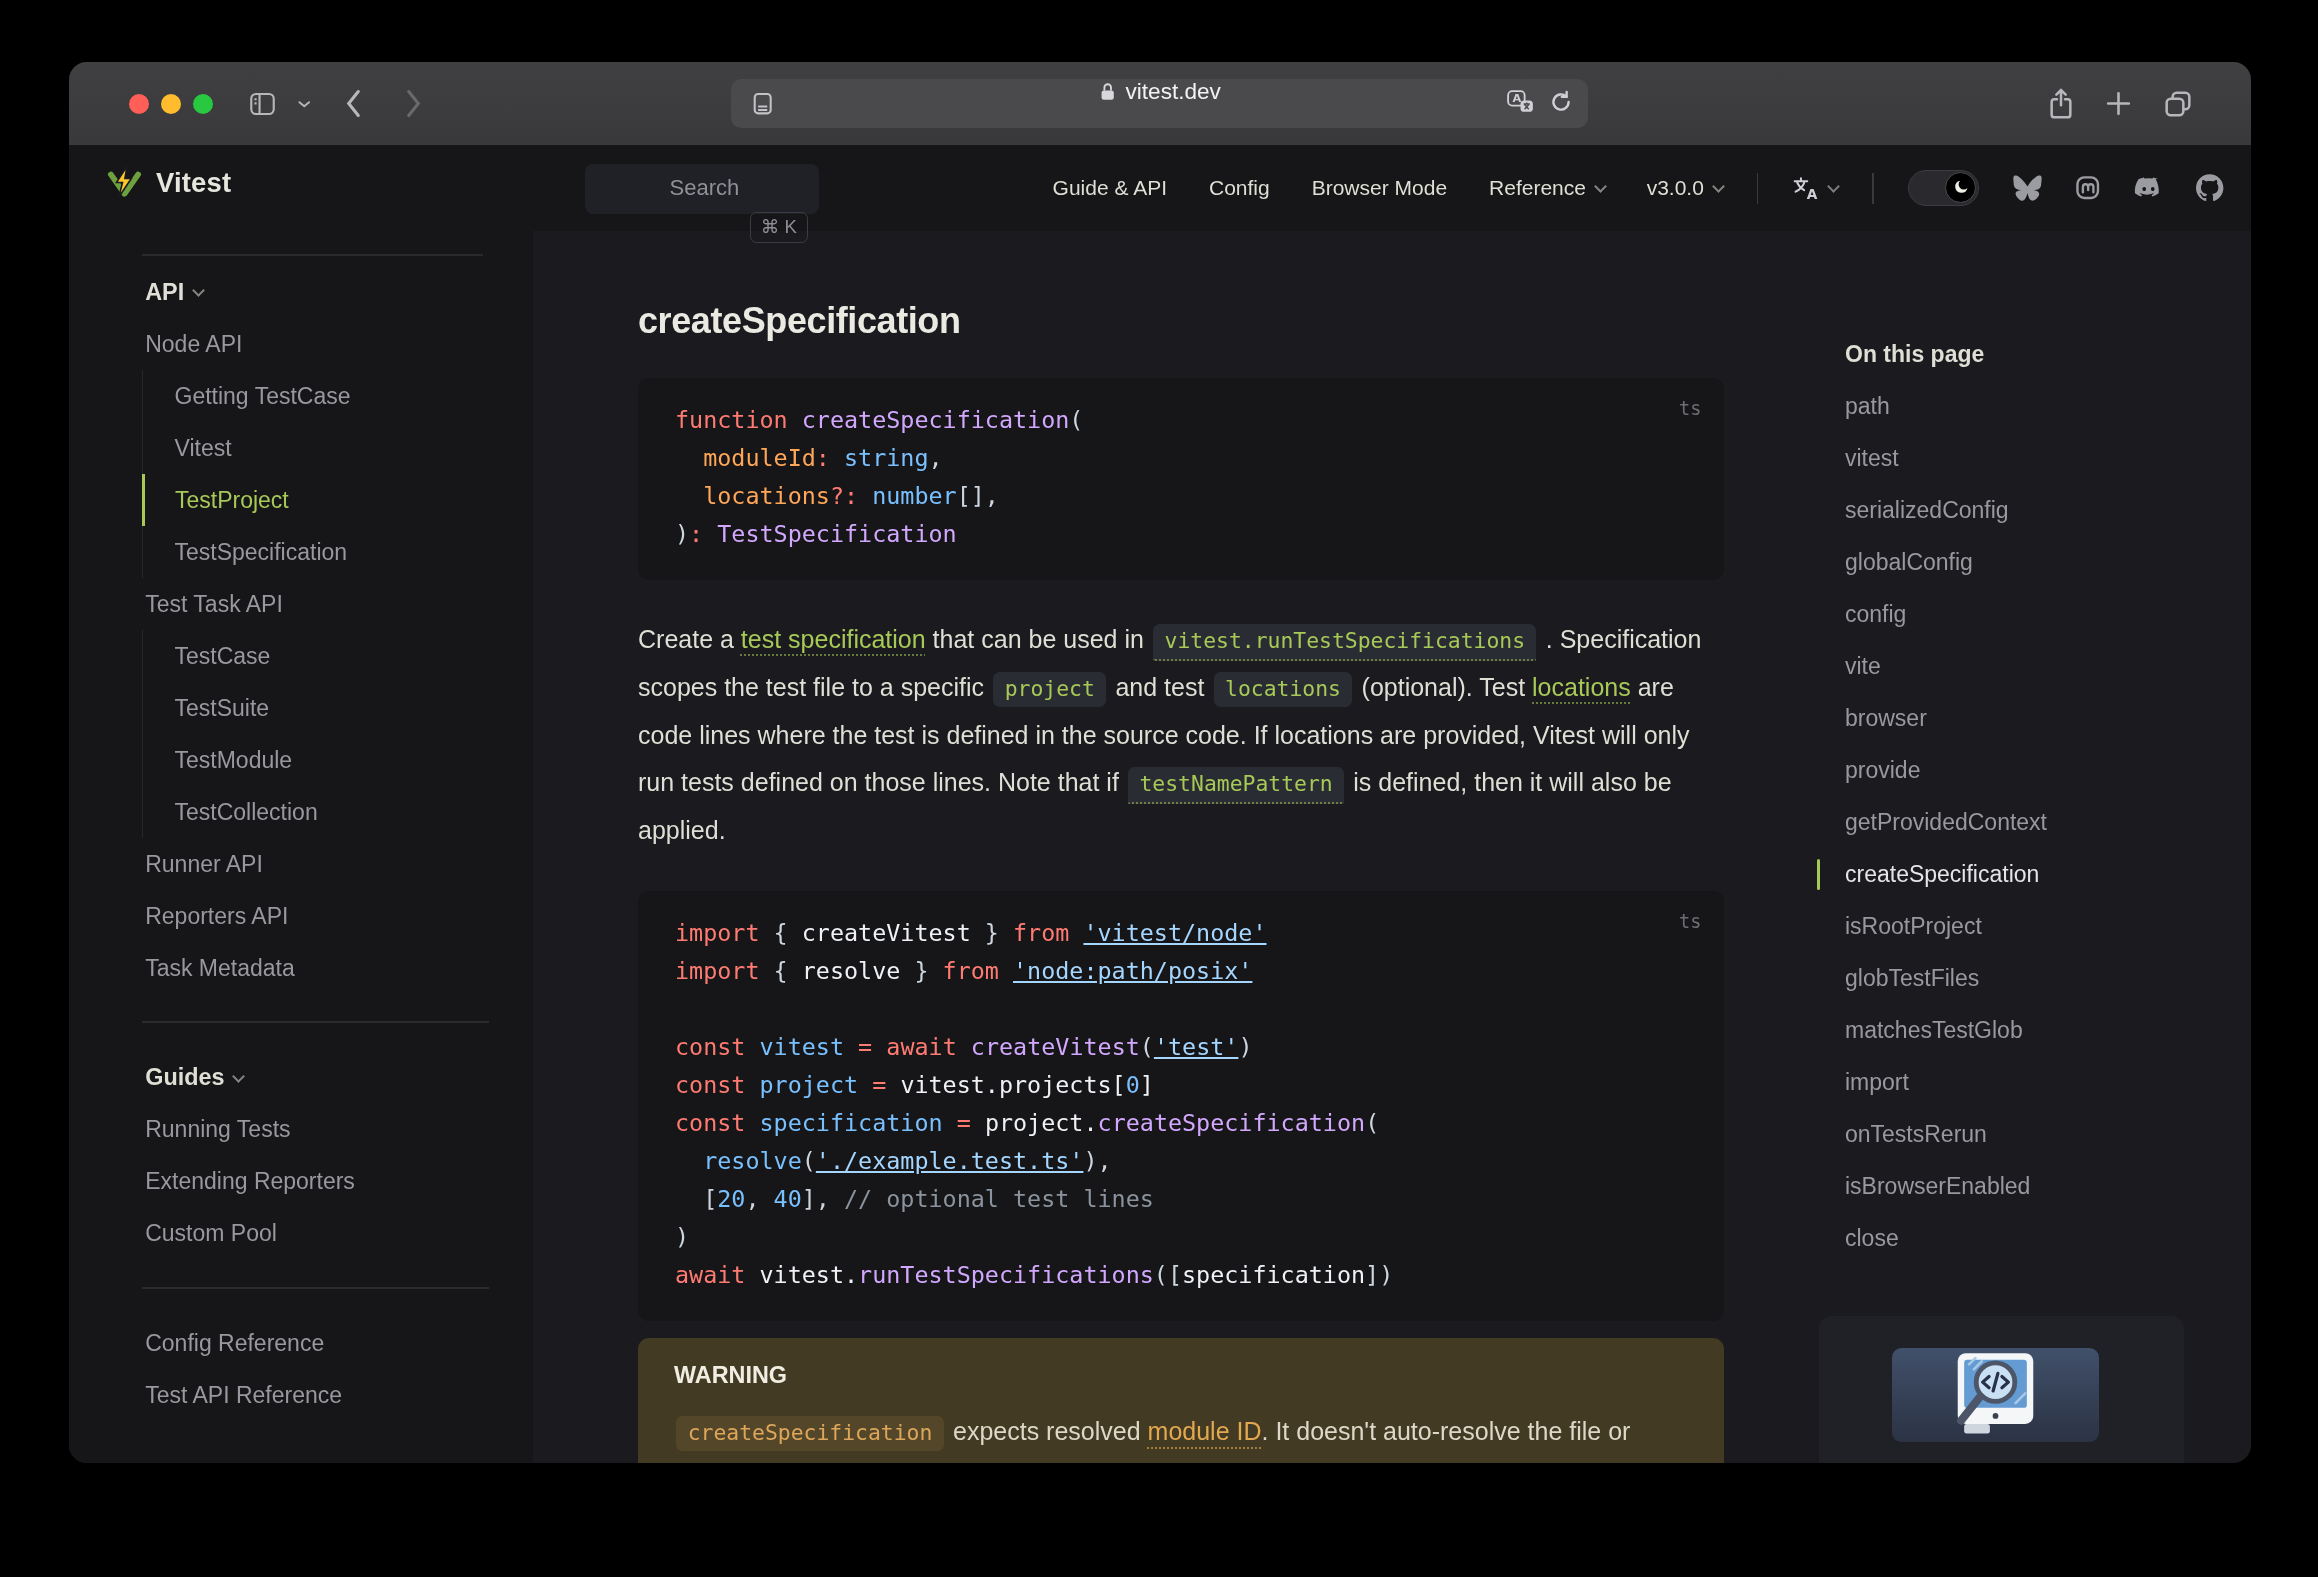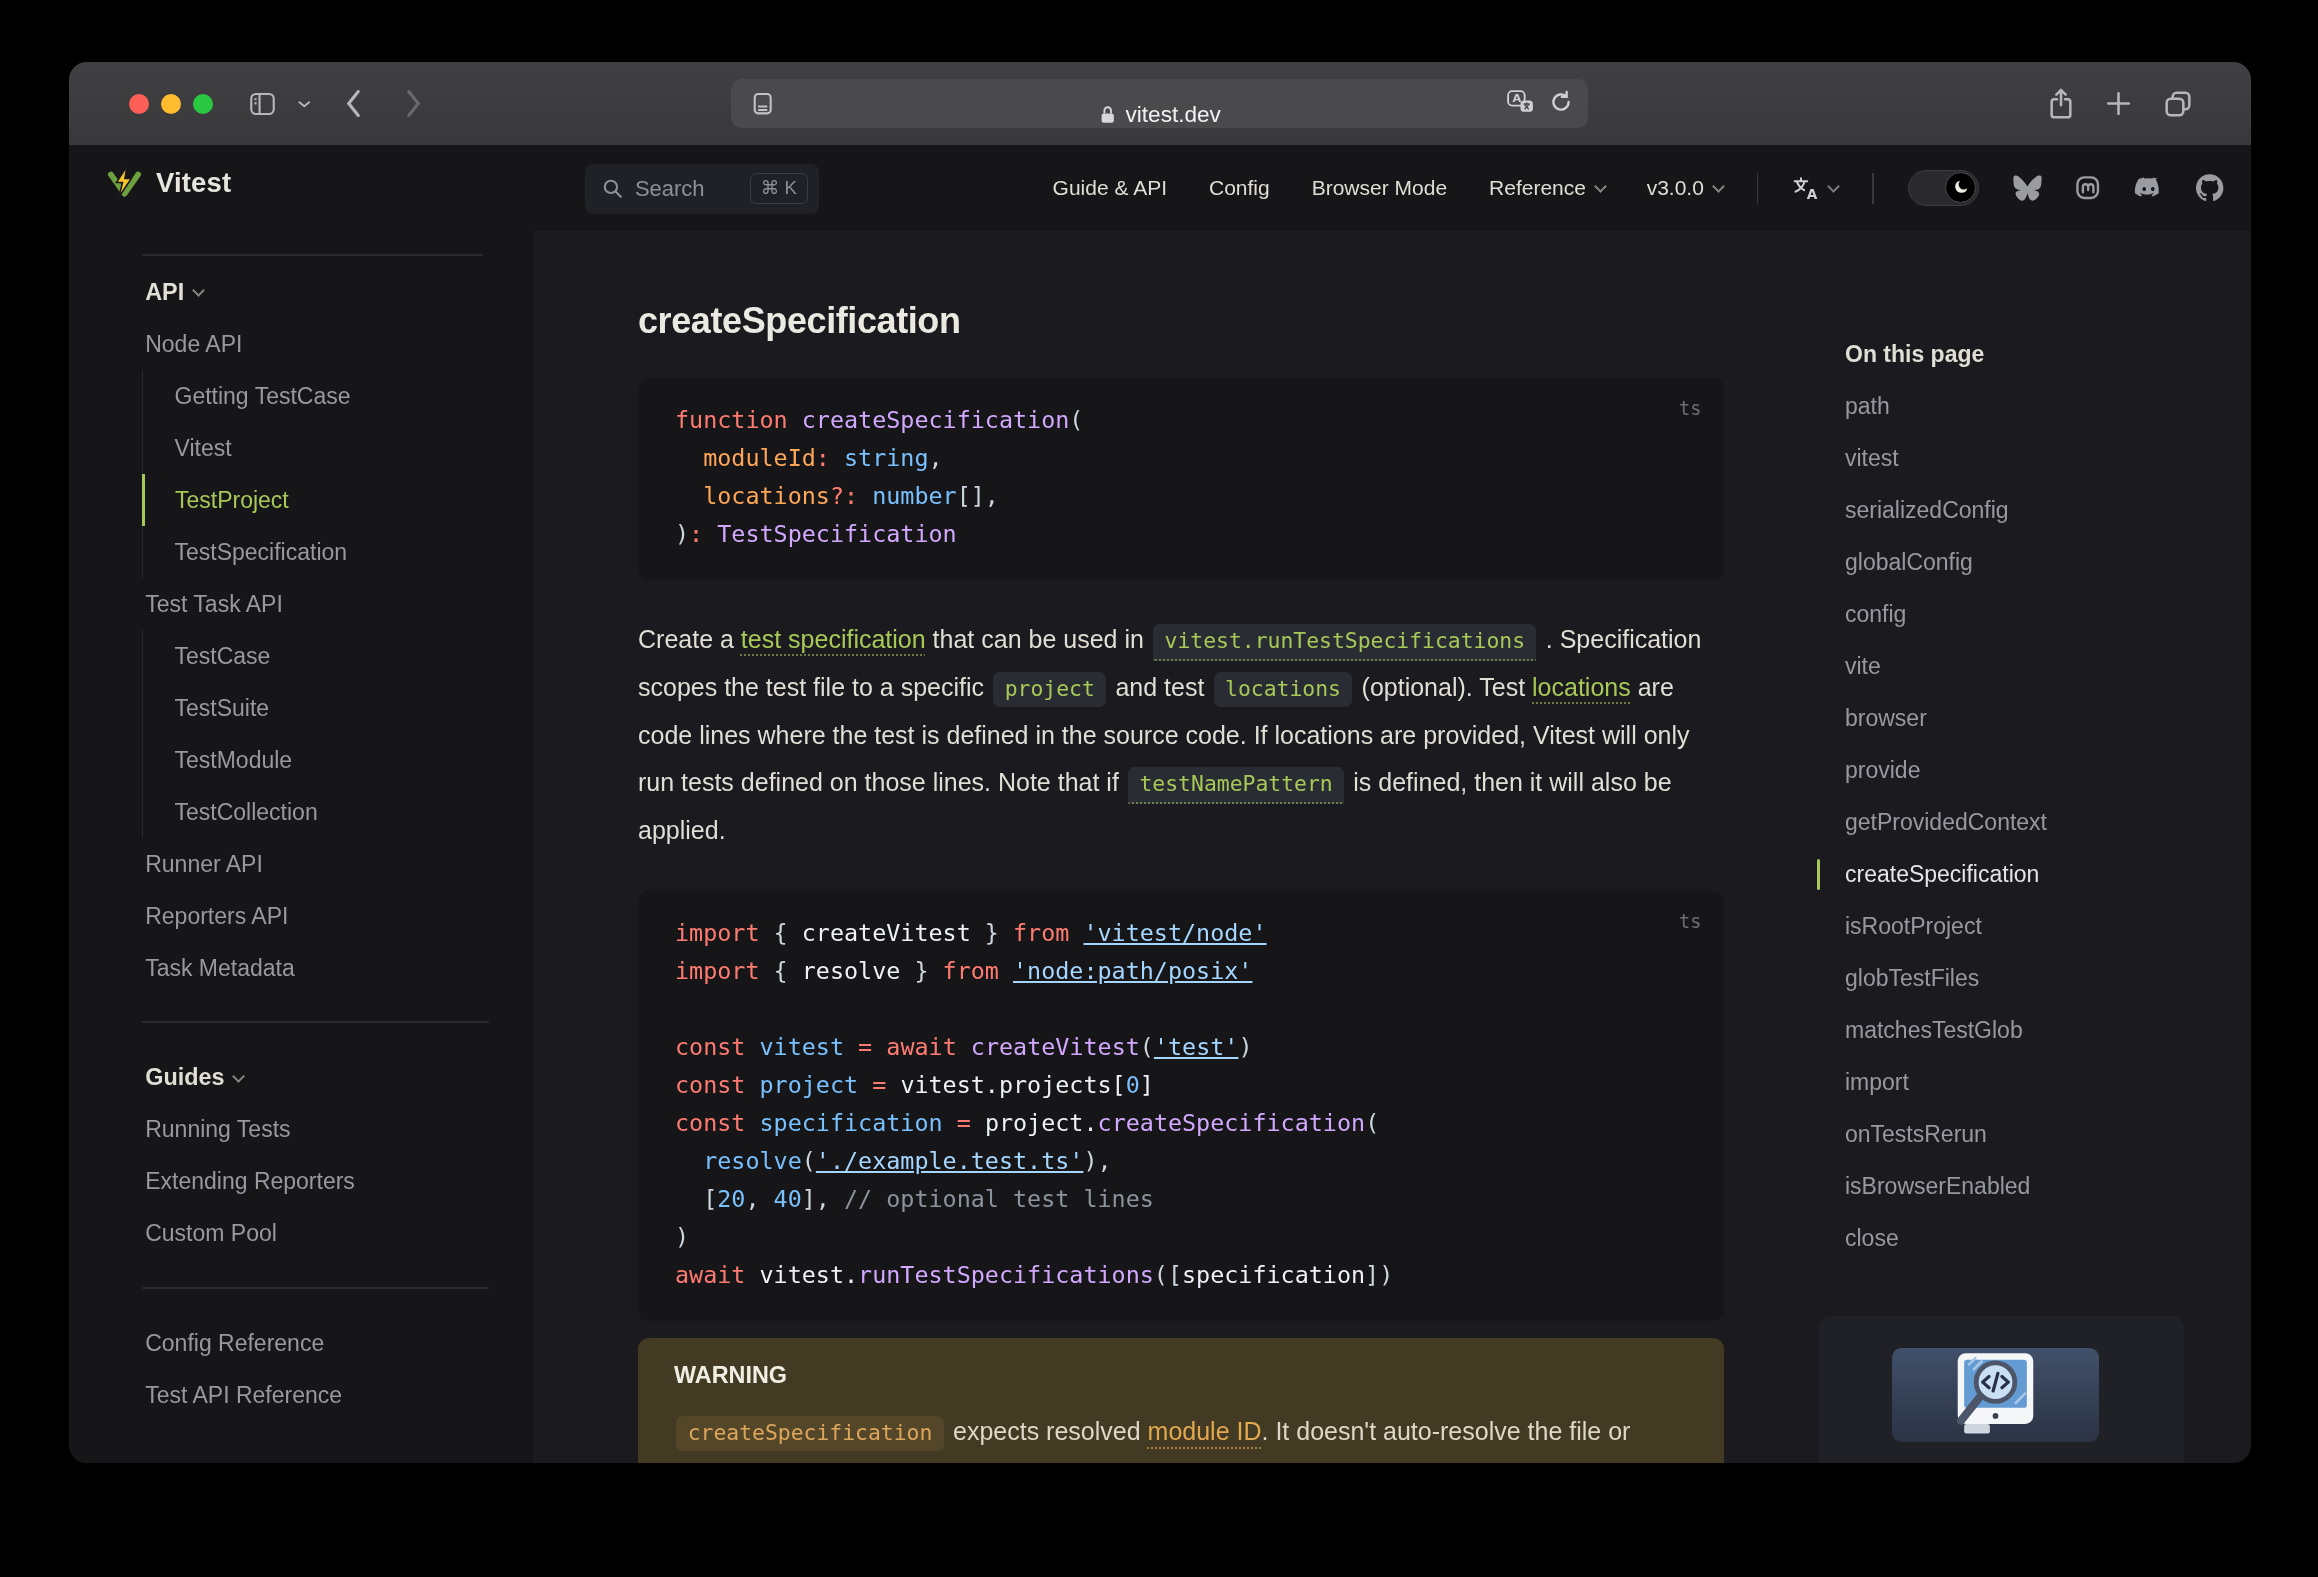--- a/index.html
+++ b/index.html
@@ -24,21 +24,21 @@
   }
   .tl { position:absolute; top:31.5px; width:20px; height:20px; border-radius:50%; }
   .tl.r { left:60px;  background:#ff5f57; }
   .tl.y { left:92px; background:#febc2e; }
   .tl.g { left:124px; background:#28c840; }
   .cicon { position:absolute; top:0; height:83px; display:flex; align-items:center; justify-content:center; color:#b6b6bb; }
   .cicon svg { display:block; }
   .cicon.dim { color:#68686d; }
   .urlbar {
     position:absolute; left:662px; top:17px; width:857px; height:49px;
-    background:#4a4a4d; border-radius:10.5px; display:flex; align-items:flex-end; color:#efefef;
+    background:#4a4a4d; border-radius:10.5px; display:flex; align-items:flex-start; color:#efefef;
   }
   .urlbar .pageicon { position:absolute; left:18px; top:11.3px; color:#c2c2c7; }
   .url-center { margin:0 auto; display:flex; align-items:center; gap:8px; font-size:22.6px; color:#f2f2f2; }
   .url-center svg { color:#d8d8dc; }
   .urlbar .rtools { position:absolute; right:14.5px; top:0; height:100%; display:flex; align-items:center; gap:11.3px; color:#cfcfd4; }
 
   
   .sitebar {
     position:absolute; left:0; top:83px; bottom:0; width:464px; background:#161618;
   }
@@ -50,21 +50,21 @@
   .sb-title { height:52px; display:flex; align-items:center; font-size:23.4px; font-weight:700; color:#dfdfd6; padding-left:3.2px; cursor:pointer; }
   .sb-item { height:52px; display:flex; align-items:center; font-size:23px; font-weight:500; color:#98989f; padding-left:3.2px; cursor:pointer; }
   .sb-item.ind { border-left:1.6px solid #28282c; padding-left:31.5px; }
   .sb-item.act { border-left:3.2px solid var(--brand); padding-left:30px; color:var(--brand); }
   .sb-div { height:1.6px; background:#2a2a2e; margin:27.4px 0 29px 0; }
 
   .siteheader { position:absolute; left:464px; right:0; top:83px; height:86px; background:#161618; }
   .searchbox {
     position:absolute; left:52px; top:18.6px; height:50px; width:234px;
     background:#202127; border-radius:8px; display:flex; align-items:center; gap:11.3px;
-    padding:0 11.3px 0 16px; color:#8f8f96; cursor:pointer;
+    padding:0 11.3px 0 16px; color:#8f8f96; cursor:pointer;flex-direction:column;
   }
   .searchbox .slabel { font-size:22px; }
   .kbd { margin-left:auto; border:1.6px solid #3c3c44; border-radius:6.5px; padding:2.4px 9.7px 4px; font-size:18.6px; color:#8d8d95; }
   .hright { position:absolute; right:27.4px; top:0; height:100%; display:flex; align-items:center; gap:34px; }
   .navlinks { display:flex; align-items:center; gap:42px; }
   .nav-item { font-size:21px; font-weight:400; color:#dfdfd6; display:flex; align-items:center; cursor:pointer; white-space:nowrap; }
   .chev { display:inline-block; width:9px; height:9px; border-right:2px solid currentColor; border-bottom:2px solid currentColor; transform:rotate(45deg); margin-left:9.7px; margin-bottom:3.2px; opacity:.55; }
   .vdiv { width:1.6px; height:31px; background:#39393e; }
   .translate { color:#cfcfd6; display:flex; align-items:center; cursor:pointer; }
   .toggle { width:71px; height:36px; border-radius:18px; background:#2a2a2e; border:1.6px solid #3b3b40; position:relative; cursor:pointer; }

